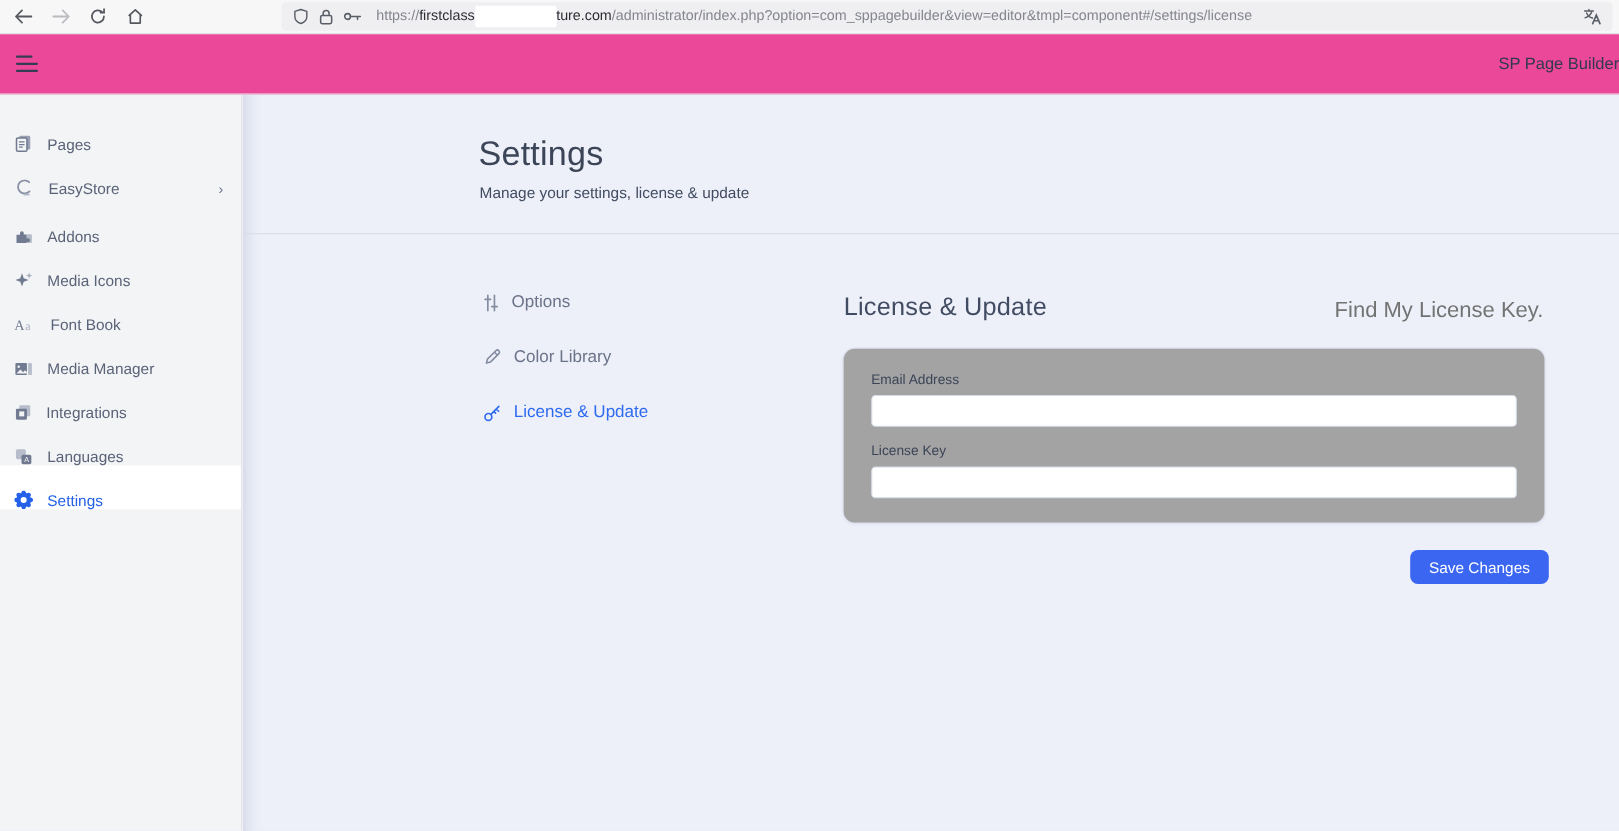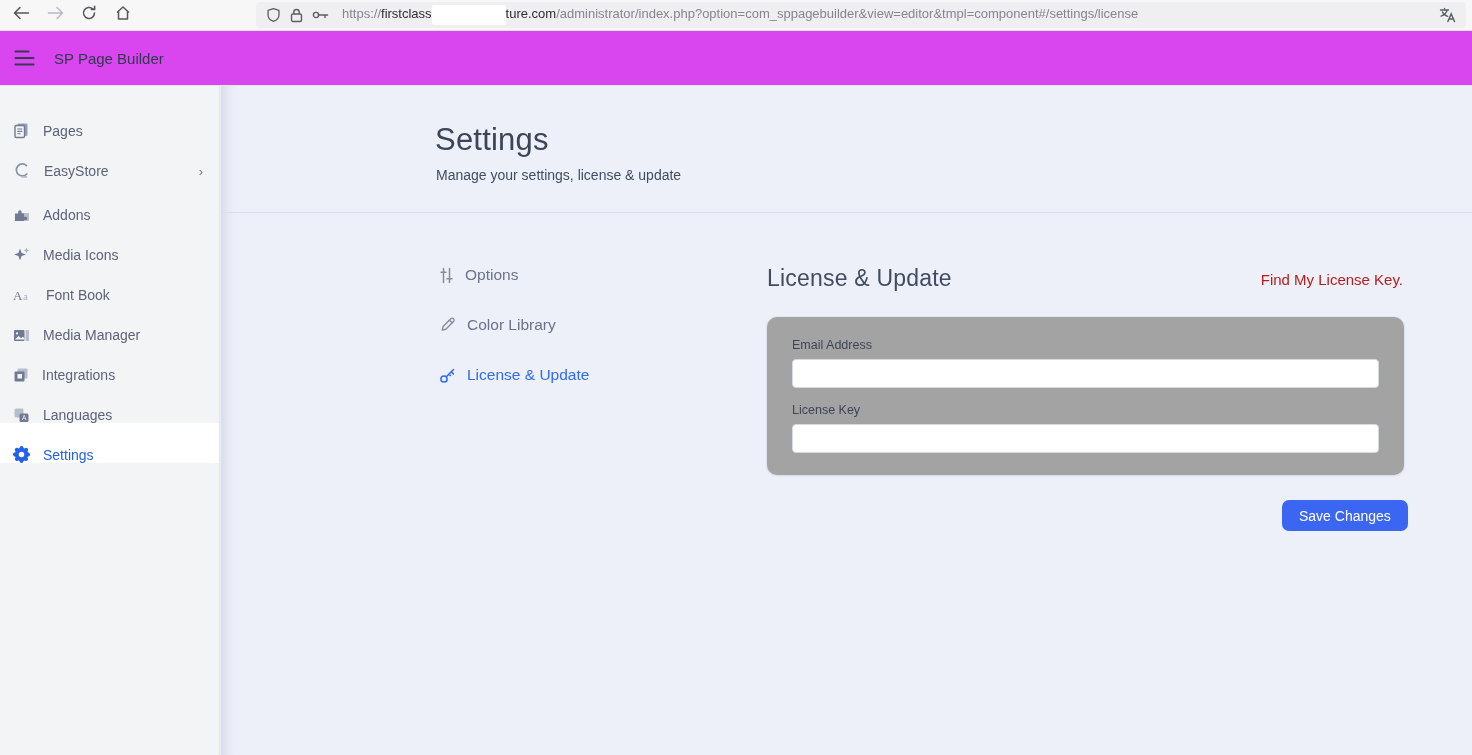--- a/index.html
+++ b/index.html
@@ -3,38 +3,38 @@
 <meta charset="utf-8">
 <style>
   * { margin:0; padding:0; box-sizing:border-box; }
   html,body { width:1472px; height:755px; overflow:hidden;
     font-family:"Liberation Sans","DejaVu Sans",sans-serif;
     background:#edf0f9; }
 
   
   .browser-bar { position:absolute; top:0; left:0; right:0; height:31px;
     background:#f7f7f8; border-bottom:1px solid #dfe0e3;
-    display:flex; padding-left:6px; z-index:20; }
+    display:flex; align-items:center; padding-left:6px; z-index:20; }
   .b-btn { width:30px; height:26px; display:flex; align-items:center;
     justify-content:center; margin-right:4px; border-radius:4px; cursor:pointer; }
   .url-field { position:absolute; left:256px; right:6px; top:2px; height:26px;
     background:#efeff2; border-radius:4px; display:flex; align-items:center;
     padding:0 10px; }
   .url-ico { margin-right:9px; display:flex; align-items:center; }
   .url-text { font-size:13px; color:#83868d; white-space:nowrap; overflow:hidden;
     margin-left:4px; }
   .url-text .dark { color:#2c2e33; }
   .redact { display:inline-block; width:74px; height:20px; background:#ffffff;
     vertical-align:middle; border-radius:2px; }
   .translate { margin-left:auto; display:flex; align-items:center; }
 
   
   .app-header { position:absolute; top:31px; left:0; right:0; height:55px;
-    background:#d946ef; border-bottom:1px solid #e7e8ec; display:flex;
-    align-items:center; padding-left:10px; z-index:10; }
+    background:#ec4899; border-bottom:1px solid #e7e8ec; display:flex;
+    align-items:center; padding-left:10px; z-index:10;justify-content:space-between; }
   .hamburger { width:28px; height:28px; display:flex; align-items:center;
     justify-content:center; cursor:pointer; }
   .app-title { margin-left:16px; font-size:15px; color:#30394e; }
 
   
   .sidebar { position:absolute; top:86px; left:0; bottom:0; width:220px;
     background:#f3f4f6; border-right:1px solid #e3e4e8; padding-top:13px; z-index:5; }
   .side-item { height:40px; display:flex; align-items:flex-end;
     padding:0 16px 0 13px; gap:13px; font-size:14px; color:#5b6378; cursor:pointer; }
   .side-item svg { flex:0 0 auto; }
@@ -51,22 +51,22 @@
   .page-sub { position:absolute; left:215px; top:81px; font-size:14px; color:#414c61; }
   .divider { position:absolute; top:126px; left:0; right:0; height:1px; background:#d9dde9; }
 
   .settings-nav { position:absolute; left:218px; top:164px; }
   .nav-item { height:50px; display:flex; align-items:center; gap:11px;
     font-size:15.5px; color:#6a7388; cursor:pointer; }
   .nav-item.active { color:#2f6bef; }
 
   .license-heading { position:absolute; left:546px; top:179px; font-size:23px;
     font-weight:500; color:#414b61; letter-spacing:.2px; }
-  .find-link { position:absolute; right:69px; top:185px; font-size:15px;
-    color:#b91c1c; text-decoration:none; cursor:pointer; }
+  .find-link { position:absolute; right:69px; top:185px; font-size:20px;
+    color:#737373; text-decoration:none; cursor:pointer; }
 
   .card { position:absolute; left:546px; top:231px; width:637px; height:158px;
     background:#a3a3a3; border-radius:10px;
     box-shadow:0 1px 3px rgba(45,55,95,.07), 0 0 0 1px rgba(215,220,235,.45);
     padding:21px 25px; }
   .field-label { font-size:12.5px; color:#3c4557; margin-bottom:7px; }
   .field-input { width:100%; height:29px; border:1px solid #d4dae8;
     border-radius:4px; background:#fff; outline:none; padding:0 9px;
     font-size:13px; color:#333; margin-bottom:15px; }
 

